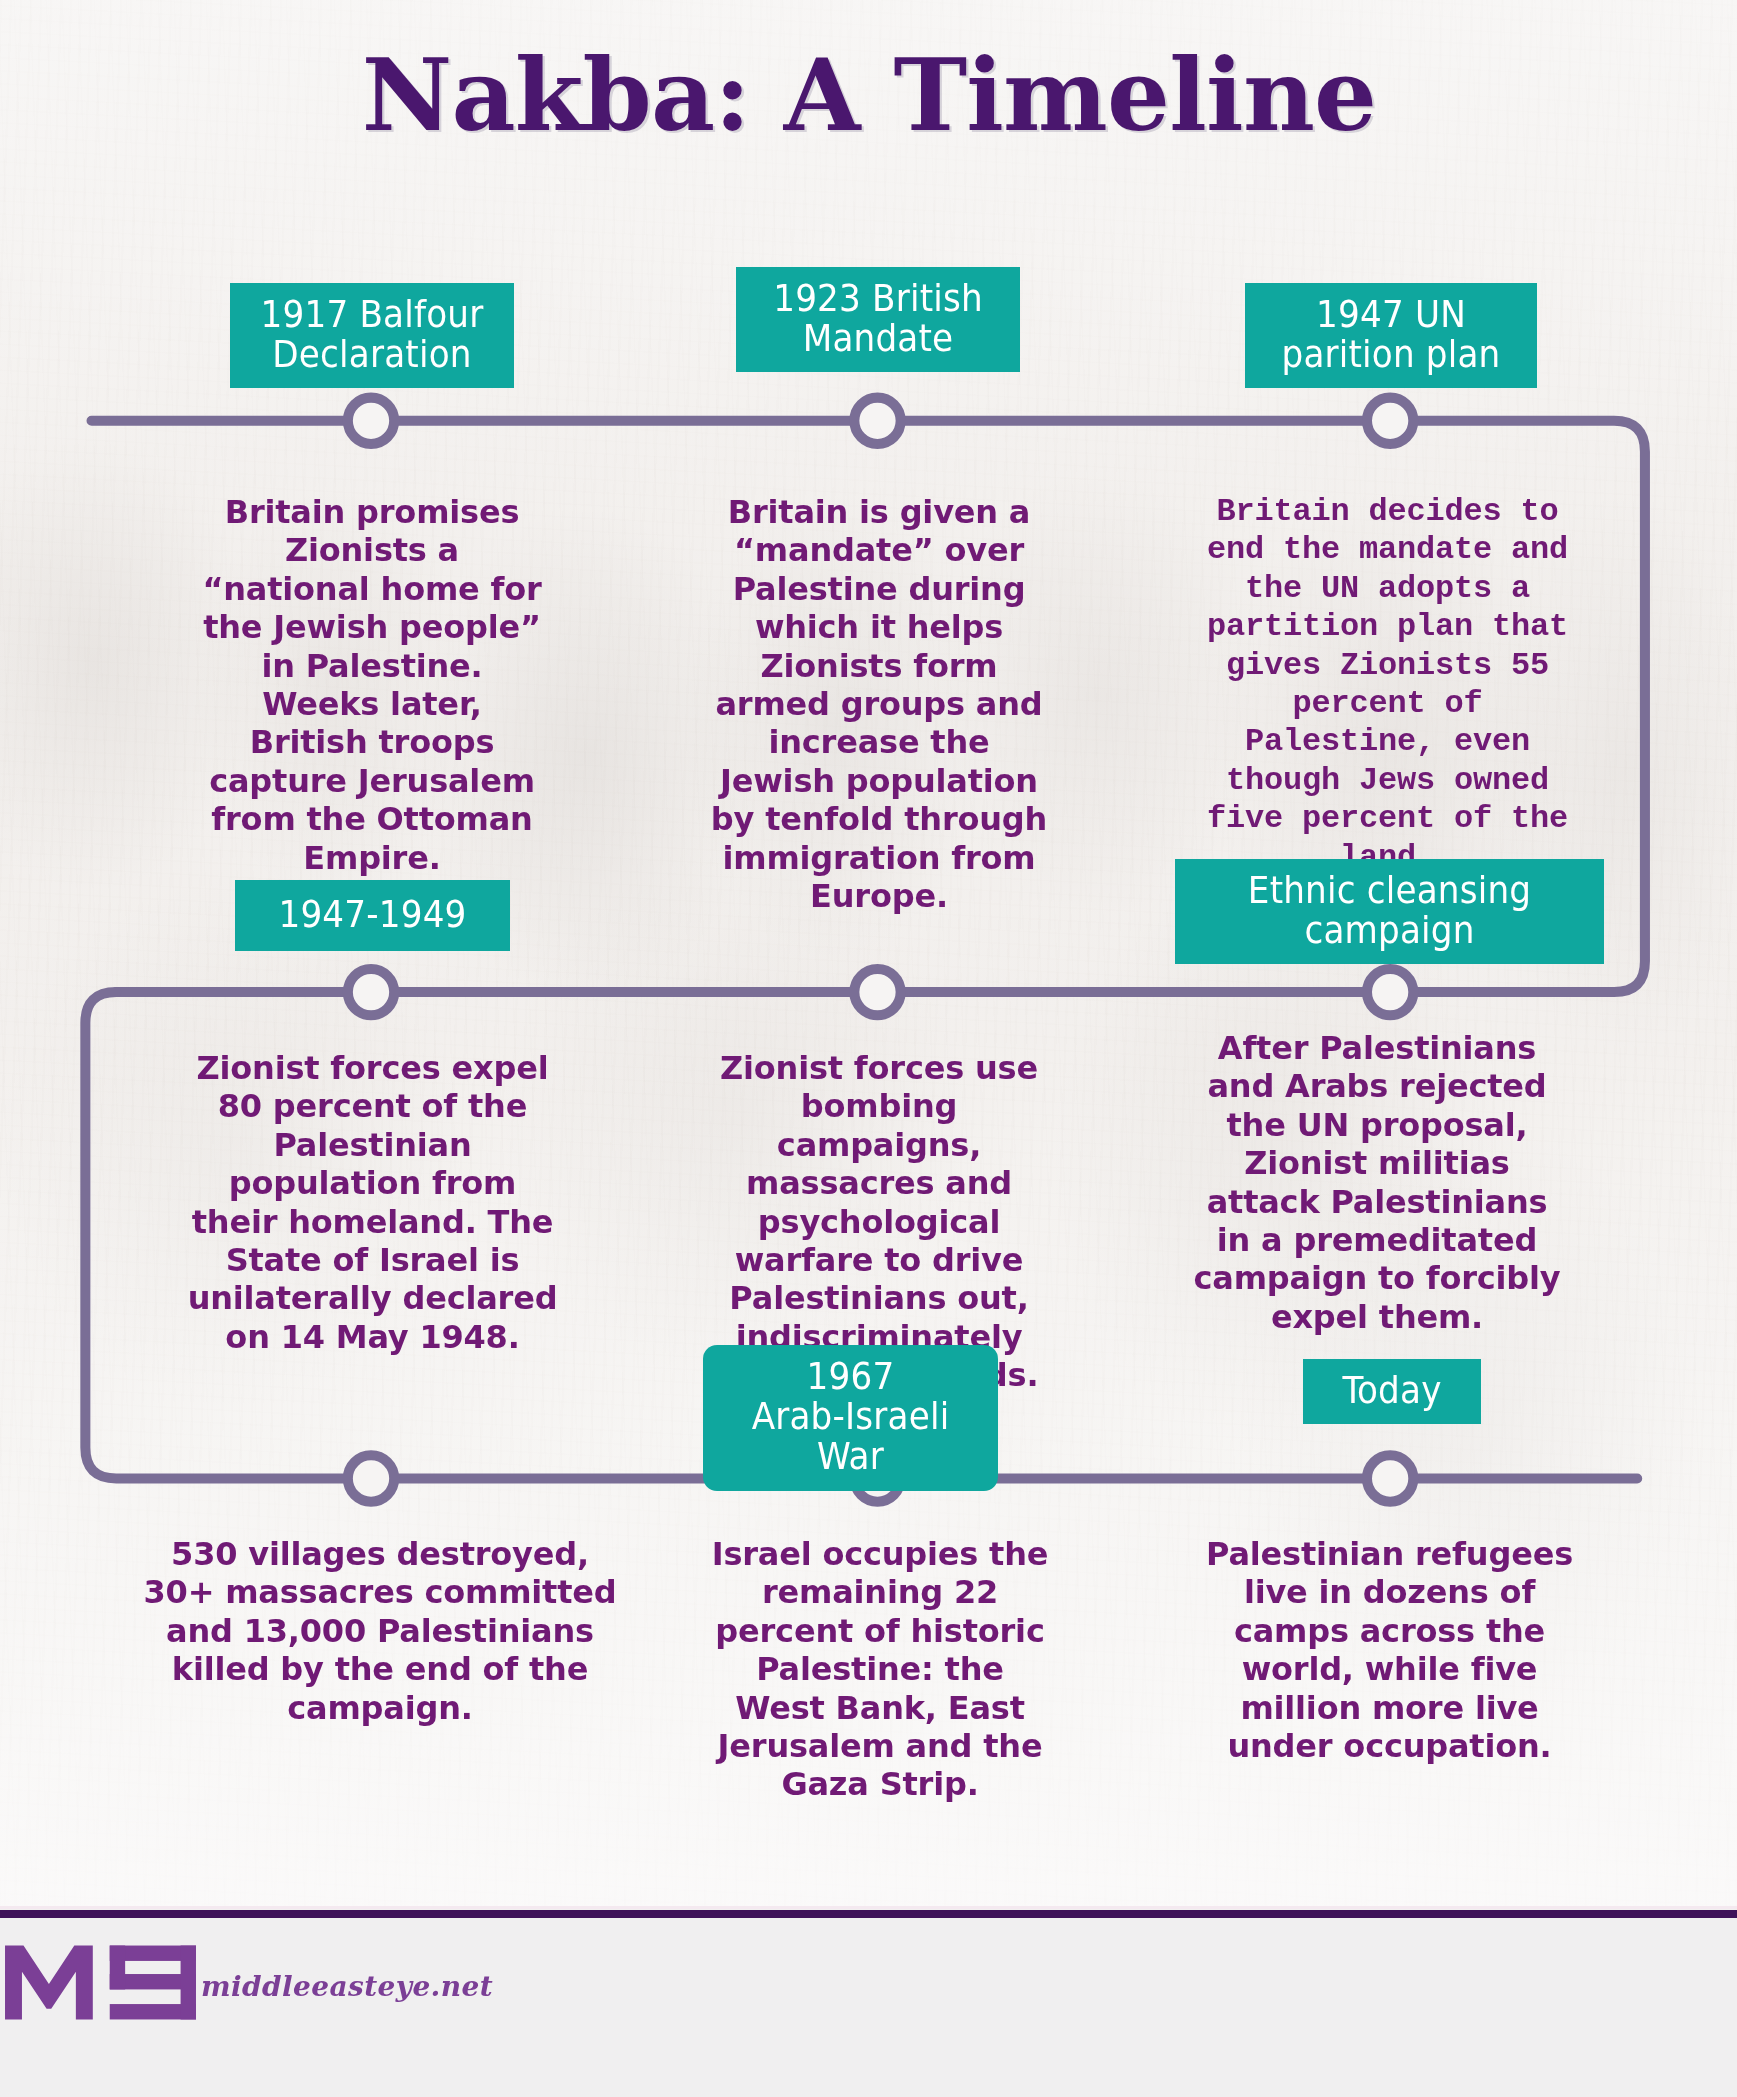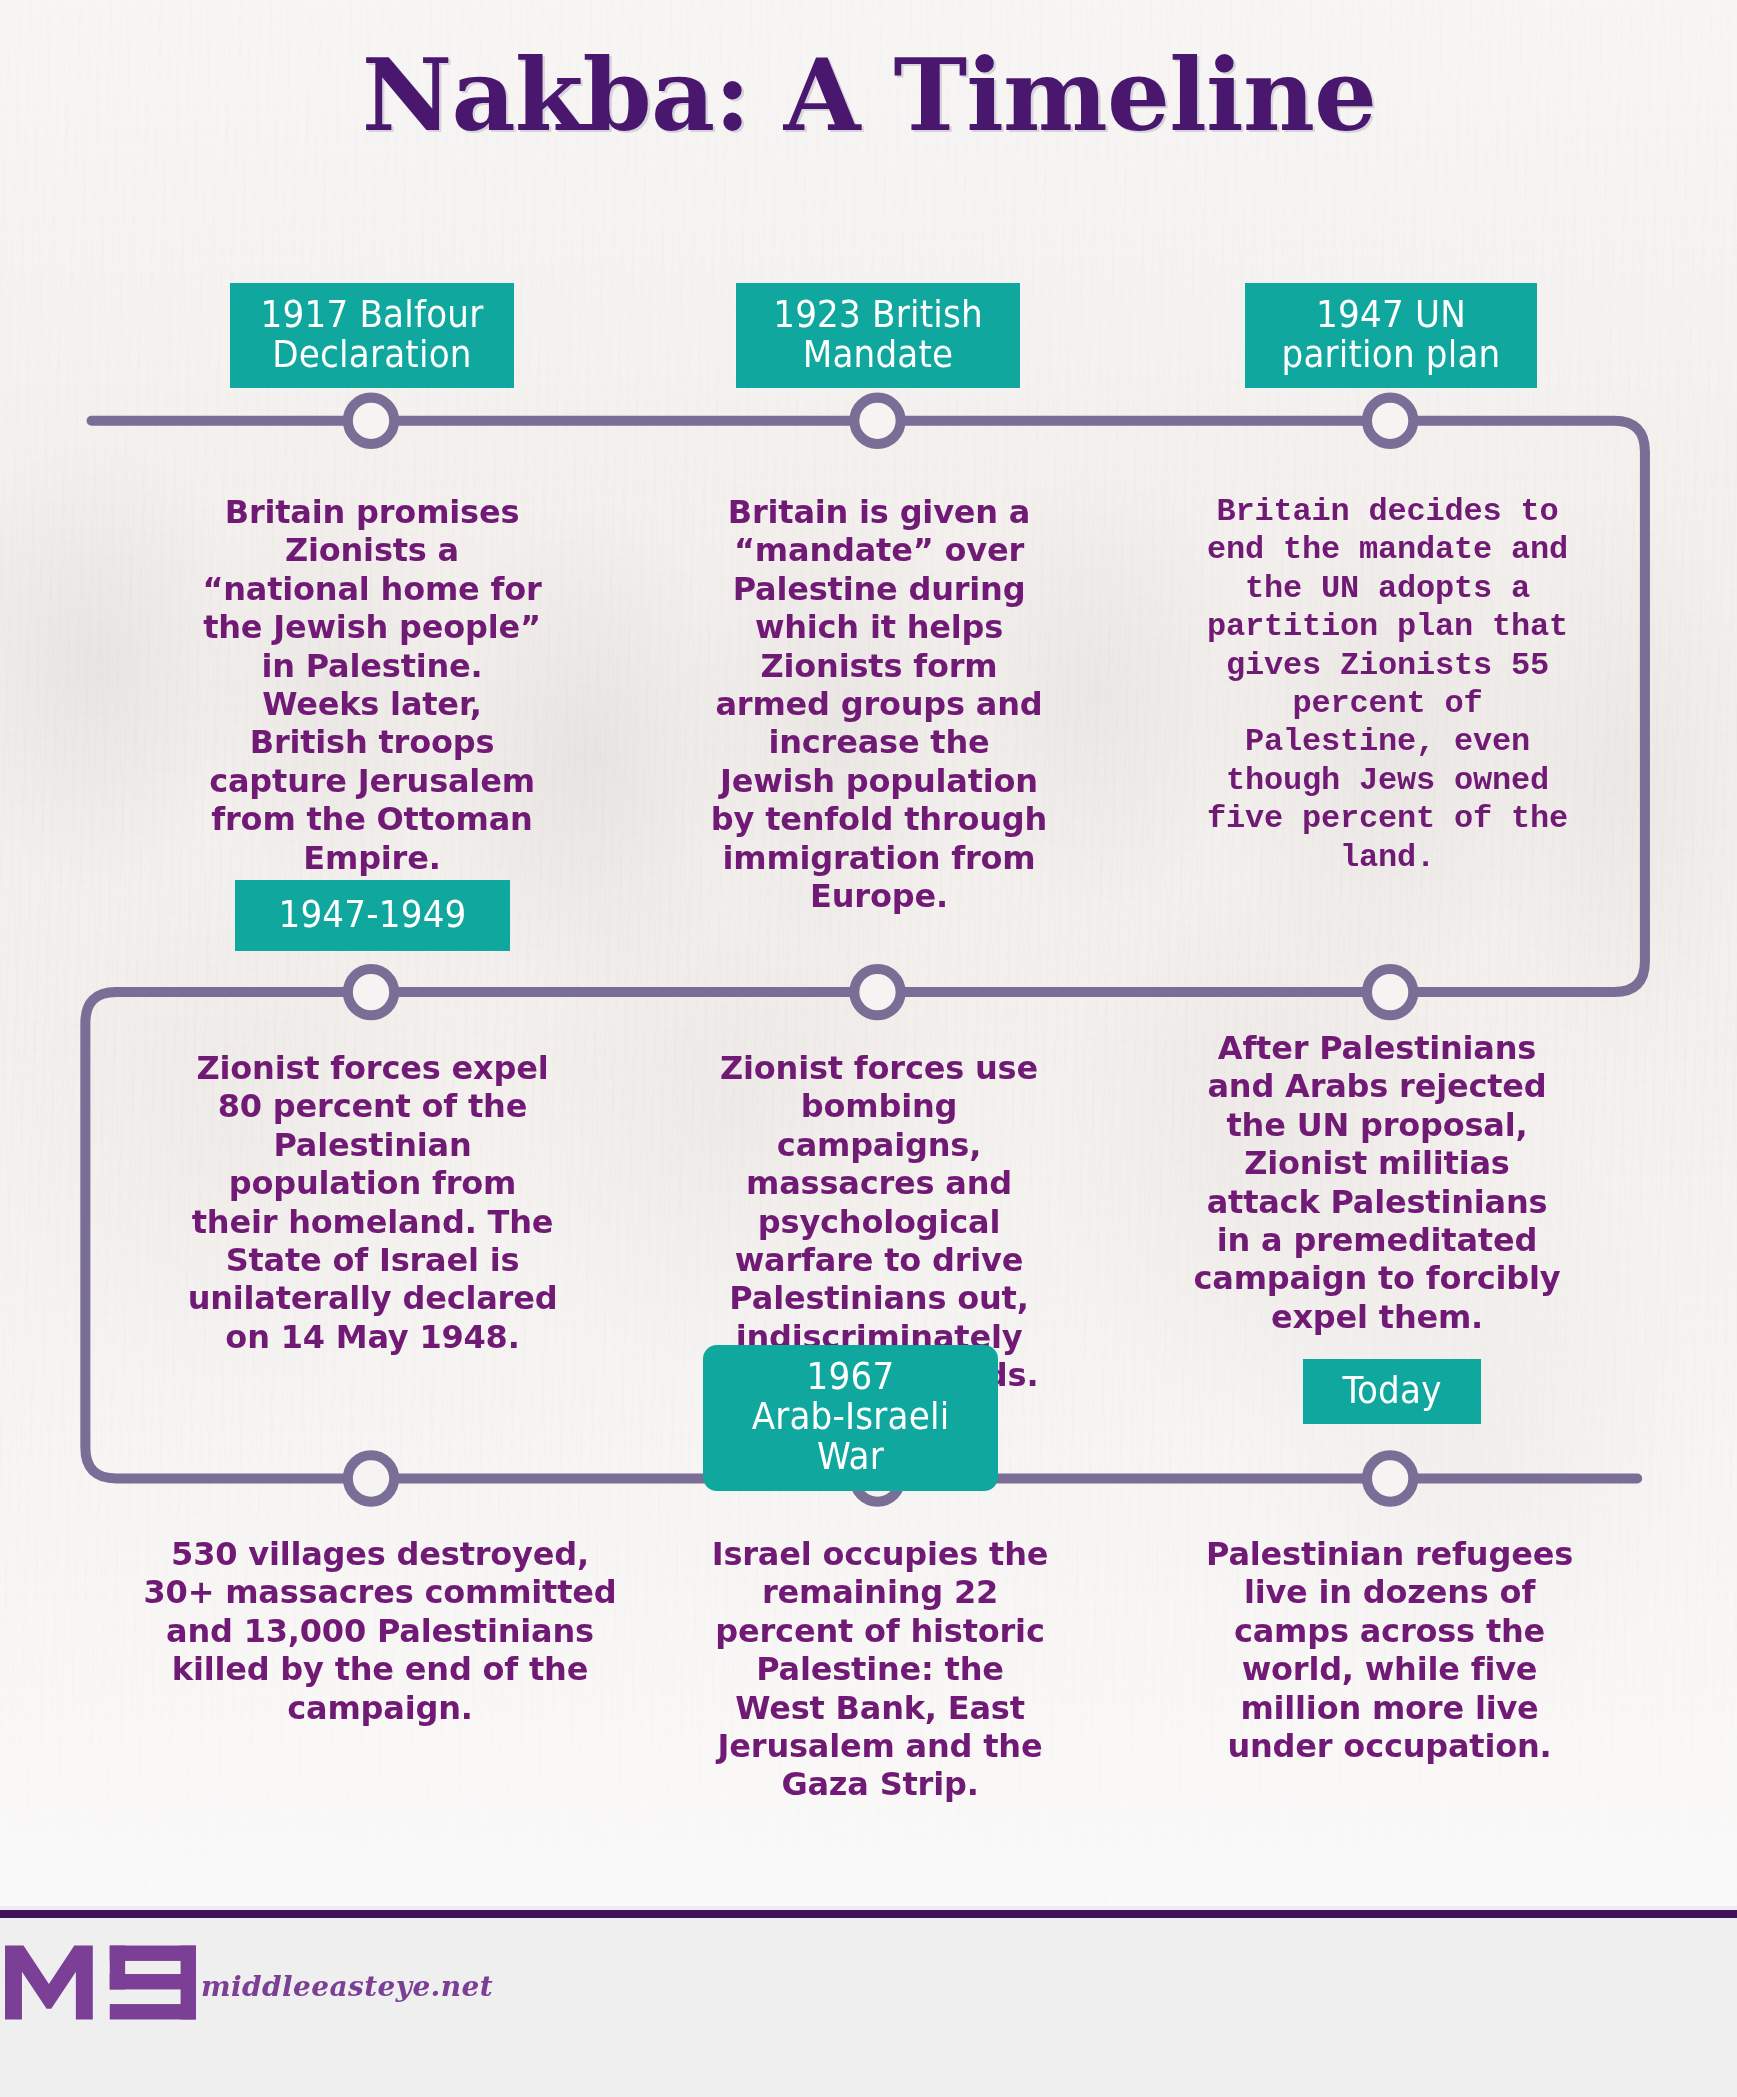--- a/index.html
+++ b/index.html
@@ -132,33 +132,35 @@
 
     <circle cx="480" cy="1915" r="30" fill="#f6f4f3" stroke="#7a6e96" stroke-width="13"></circle>
     <circle cx="1136" cy="1915" r="30" fill="#f6f4f3" stroke="#7a6e96" stroke-width="13"></circle>
     <circle cx="1800" cy="1915" r="30" fill="#f6f4f3" stroke="#7a6e96" stroke-width="13"></circle>
   </svg>
 
   <div class="chip" style="left:230px; top:283px; width:284px;">1917 Balfour
 Declaration</div>
   <div class="blurb" style="left:202px; top:493px; width:340px;">Britain promises Zionists a “national home for the Jewish people” in Palestine. Weeks later, British troops capture Jerusalem from the Ottoman Empire.</div>
 
-  <div class="chip" style="left:736px; top:283px; width:284px;">1923 British
+  <div class="chip" style="left:736px; top:267px; width:284px;">1923 British
 Mandate</div>
   <div class="blurb" style="left:709px; top:493px; width:340px;">Britain is given a “mandate” over Palestine during which it helps Zionists form armed groups and increase the Jewish population by tenfold through immigration from Europe.</div>
 
   <div class="chip" style="left:1245px; top:283px; width:292px;">1947 UN
 parition plan</div>
   <div class="blurb" style="left:1206px; top:493px; width:363px;font-family:Liberation Mono, monospace;">Britain decides to end the mandate and the UN adopts a partition plan that gives Zionists 55 percent of Palestine, even though Jews owned five percent of the land.</div>
 
   <div class="chip" style="left:235px; top:880px; width:275px; padding-top:14px; padding-bottom:17px;">1947-1949</div>
   <div class="blurb" style="left:185px; top:1049px; width:375px;">Zionist forces expel 80 percent of the Palestinian population from their homeland. The State of Israel is unilaterally declared on 14 May 1948.</div>
 
   <div class="blurb" style="left:709px; top:1049px; width:340px;">Zionist forces use bombing campaigns, massacres and psychological warfare to drive Palestinians out, indiscriminately killing thousands.</div>
 
+  <div class="chip" style="left:1175px; top:859px; width:429px;">Ethnic cleansing
+campaign</div>
   <div class="blurb" style="left:1188px; top:1029px; width:378px;">After Palestinians and Arabs rejected the UN proposal, Zionist militias attack Palestinians in a premeditated campaign to forcibly expel them.</div>
 
   <div class="blurb" style="left:133px; top:1535px; width:494px;">530 villages destroyed, 30+ massacres committed and 13,000 Palestinians killed by the end of the campaign.</div>
 
   <div class="chip" style="left:703px; top:1345px; width:295px;border-radius:14px;">1967
 Arab-Israeli War</div>
   <div class="blurb" style="left:710px; top:1535px; width:340px;">Israel occupies the remaining 22 percent of historic Palestine: the West Bank, East Jerusalem and the Gaza Strip.</div>
 
   <div class="chip" style="left:1303px; top:1359px; width:178px;">Today</div>
   <div class="blurb" style="left:1185px; top:1535px; width:409px;">Palestinian refugees live in dozens of camps across the world, while five million more live under occupation.</div>

